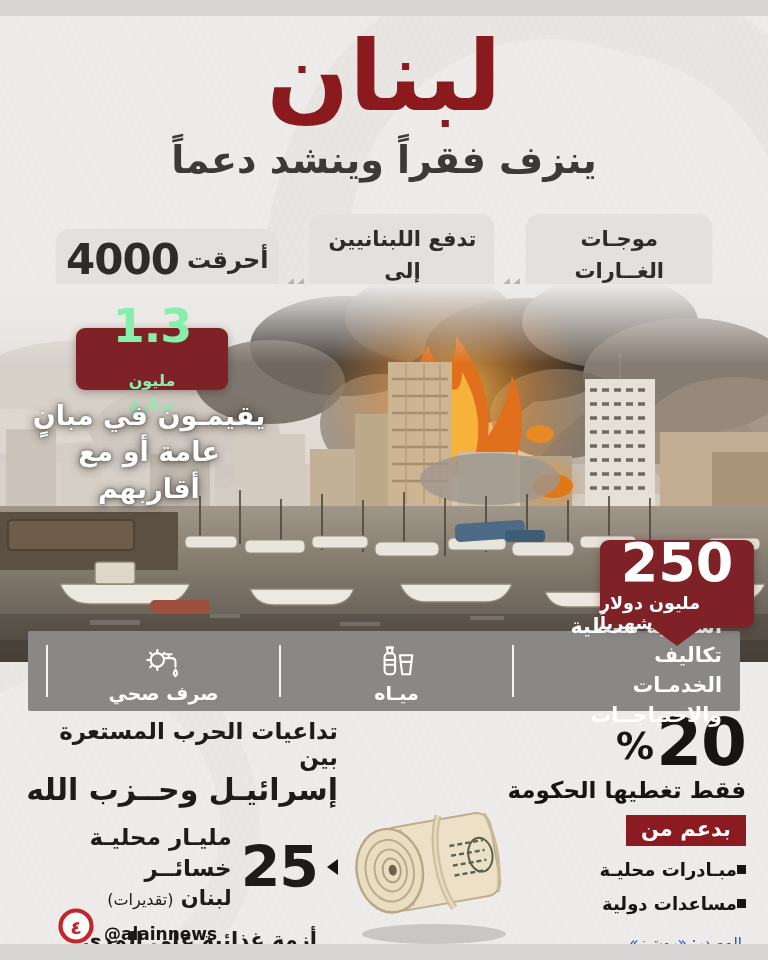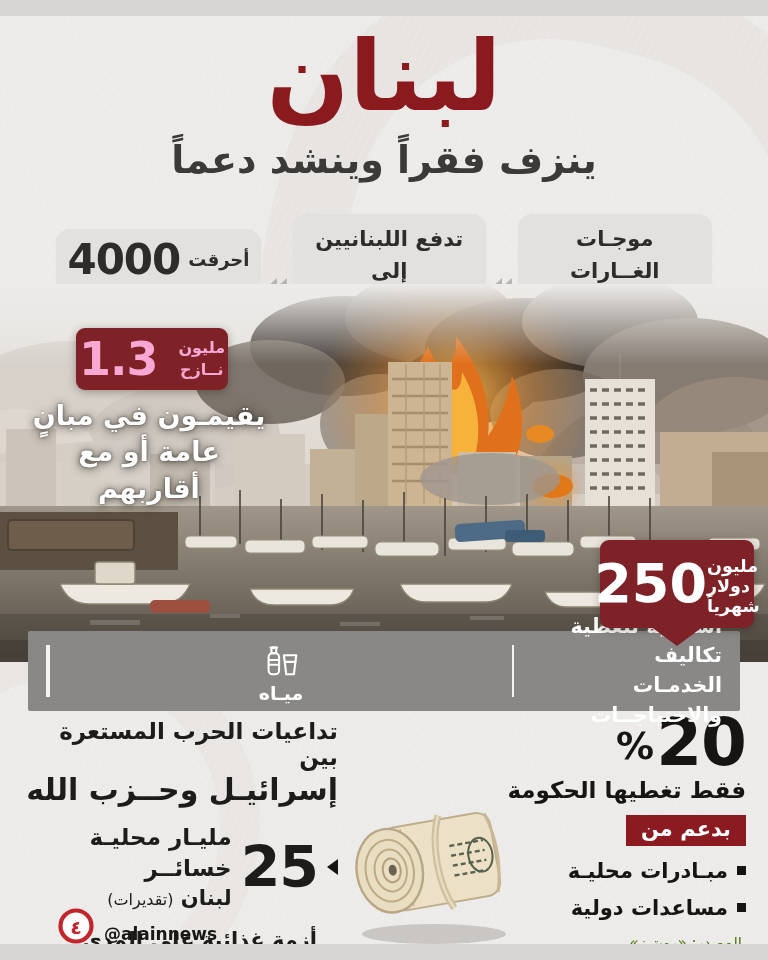--- a/index.html
+++ b/index.html
@@ -18,37 +18,37 @@
   .subtitle{position:absolute;top:122px;left:0;right:0;text-align:center;
             font-size:38px;font-weight:bold;color:#3b3a39;}
 
   .flow{position:absolute;top:198px;left:56px;right:56px;direction:rtl;
         display:flex;align-items:center;justify-content:space-between;gap:4px;}
   .step{background:#e3e1df;border-radius:14px;padding:10px 12px;text-align:center;
         color:#2d2c2b;font-weight:bold;font-size:21px;line-height:1.5;min-height:66px;
         display:flex;flex-direction:column;justify-content:center;box-shadow:0 1px 2px rgba(0,0,0,.05);}
   .step-a{width:188px;} .step-b{width:186px;} .step-c{width:204px;padding:8px 10px;}
   .step-c .numline{display:flex;direction:rtl;align-items:center;justify-content:center;gap:8px;line-height:1.1;}
-  .step-c .prefix{font-size:18px;} .step-c .bignum{font-size:42px;letter-spacing:-1px;}
+  .step-c .prefix{font-size:24px;} .step-c .bignum{font-size:42px;letter-spacing:-1px;}
   .step-c .cap{font-size:16.5px;margin-top:4px;}
   .chev{flex:none;display:flex;}
 
   .photo{position:absolute;top:268px;left:0;width:768px;height:378px;}
 
   .displaced-badge{position:absolute;left:76px;top:312px;width:152px;height:62px;background:#7e2227;
-        border-radius:9px;display:flex;align-items:center;justify-content:center;gap:21px;color:#f9a8d4;
-        box-shadow:0 2px 8px rgba(40,20,15,.35);}
+        border-radius:9px;display:flex;align-items:center;justify-content:center;gap:21px;color:#86efac;
+        box-shadow:0 2px 8px rgba(40,20,15,.35);flex-direction:column;}
   .db-num{font-size:46px;font-weight:bold;line-height:1;letter-spacing:-1px;}
   .db-units{display:flex;flex-direction:column;text-align:center;font-size:16px;font-weight:bold;line-height:1.4;}
   .displaced-caption{position:absolute;left:24px;top:382px;width:250px;direction:rtl;text-align:center;
         color:#fff;font-weight:bold;font-size:27px;line-height:1.35;
         text-shadow:0 1px 10px rgba(40,34,28,.85),0 0 3px rgba(40,34,28,.6);}
 
   .monthly-badge{position:absolute;left:600px;top:524px;width:154px;height:88px;background:#7e2227;
-        border-radius:9px;color:#fff;display:flex;flex-direction:row;align-items:center;
+        border-radius:9px;color:#fff;display:flex;flex-direction:column;align-items:center;
         justify-content:center;z-index:3;box-shadow:0 2px 8px rgba(40,20,15,.35);}
   .mb-num{font-size:54px;font-weight:bold;line-height:1;}
   .mb-cap{font-size:17.5px;font-weight:bold;margin-top:3px;}
   .monthly-arrow{position:absolute;left:650px;top:610px;width:0;height:0;z-index:3;
         border-left:27px solid transparent;border-right:27px solid transparent;border-top:20px solid #7e2227;}
 
   .needs-bar{position:absolute;left:28px;top:615px;width:712px;height:80px;background:#8a8886;
         border-radius:2px;direction:rtl;display:flex;align-items:center;padding:0 18px;
         box-sizing:border-box;z-index:2;}
   .nb-text{width:208px;color:#fff;font-weight:bold;font-size:20.5px;line-height:1.45;text-align:right;flex:none;}
@@ -72,26 +72,26 @@
 
   .money{position:absolute;left:334px;top:766px;width:210px;height:170px;}
 
   .coverage{position:absolute;right:22px;top:696px;width:252px;direction:rtl;text-align:right;color:#161514;}
   .pct-row{direction:ltr;display:flex;justify-content:flex-end;align-items:flex-end;gap:2px;}
   .pct-sign{font-size:38px;font-weight:bold;margin-bottom:7px;}
   .pct-num{font-size:66px;font-weight:bold;line-height:.95;letter-spacing:-1px;}
   .cov-cap{font-size:23px;font-weight:bold;margin-top:2px;}
   .support{display:inline-block;background:#8b1b21;color:#fff;font-size:21px;font-weight:bold;
            padding:2px 15px 5px;margin-top:12px;text-align:right;}
-  .cov-bullet{display:flex;align-items:center;gap:9px;margin-top:13px;font-size:21px;font-weight:bold;}
+  .cov-bullet{display:flex;align-items:center;margin-top:13px;font-size:18px;font-weight:bold;}
   .sq{width:9px;height:9px;background:#161514;flex:none;}
 
   .logo{position:absolute;left:48px;top:889px;width:54px;height:54px;}
   .handle{position:absolute;left:104px;top:908px;font-size:17px;font-weight:bold;color:#181716;}
-  .source{position:absolute;right:26px;top:918px;font-size:15px;color:#4d7c0f;direction:rtl;}
+  .source{position:absolute;right:26px;top:918px;font-size:15px;color:#1d4ed8;direction:rtl;}
 </style>
 </head>
 <body>
 
 <div class="canvas">
   <div class="arc"></div>
   <div class="arc2"></div>
   <div class="texture"></div>
 
   <div class="title">لبنان</div>
@@ -262,20 +262,32 @@
           <rect x="9" y="15" width="11" height="22" rx="4"></rect>
             <rect x="12" y="9" width="5" height="6" rx="1"></rect>
           <path d="M11 9 h7 M10 22 h9 M10 27 h9"></path>
           <path d="M25 17 l2.5 20 h8 L38 17 z"></path>
             <path d="M26.5 24 h10.5"></path>
         </g>
       </svg>
       <span class="nb-label">ميـاه</span>
     </div>
     <div class="nb-div"></div>
+    <div class="nb-item">
+      <svg viewBox="0 0 44 44">
+        <g fill="none" stroke="#fff" stroke-width="2.2" stroke-linecap="round" stroke-linejoin="round">
+          <circle cx="15" cy="22" r="7"></circle>
+          <path d="M15 15 V11.5 M15 29 V32.5 M8 22 H4.5 M10 17 L7.5 14.5 M10 27 L7.5 29.5 M20 17 L22.5 14.5"></path>
+          <path d="M22 20 h8 q4 0 4 4 v5"></path>
+            <path d="M27 16 v4 M24 16 h6"></path>
+          <path d="M34 32 q3.5 4.5 0 7 q-3.5 -2.5 0 -7"></path>
+        </g>
+      </svg>
+      <span class="nb-label">صرف صحي</span>
+    </div>
     <div class="nb-div"></div>
   </div>
 
   <div class="war">
     <div class="war-h1">تداعيات الحرب المستعرة بين</div>
     <div class="war-h2">إسرائيـل وحــزب الله</div>
     <div class="losses">
       <span class="tri"></span>
       <span class="losses-num">25</span>
       <span class="losses-col">

